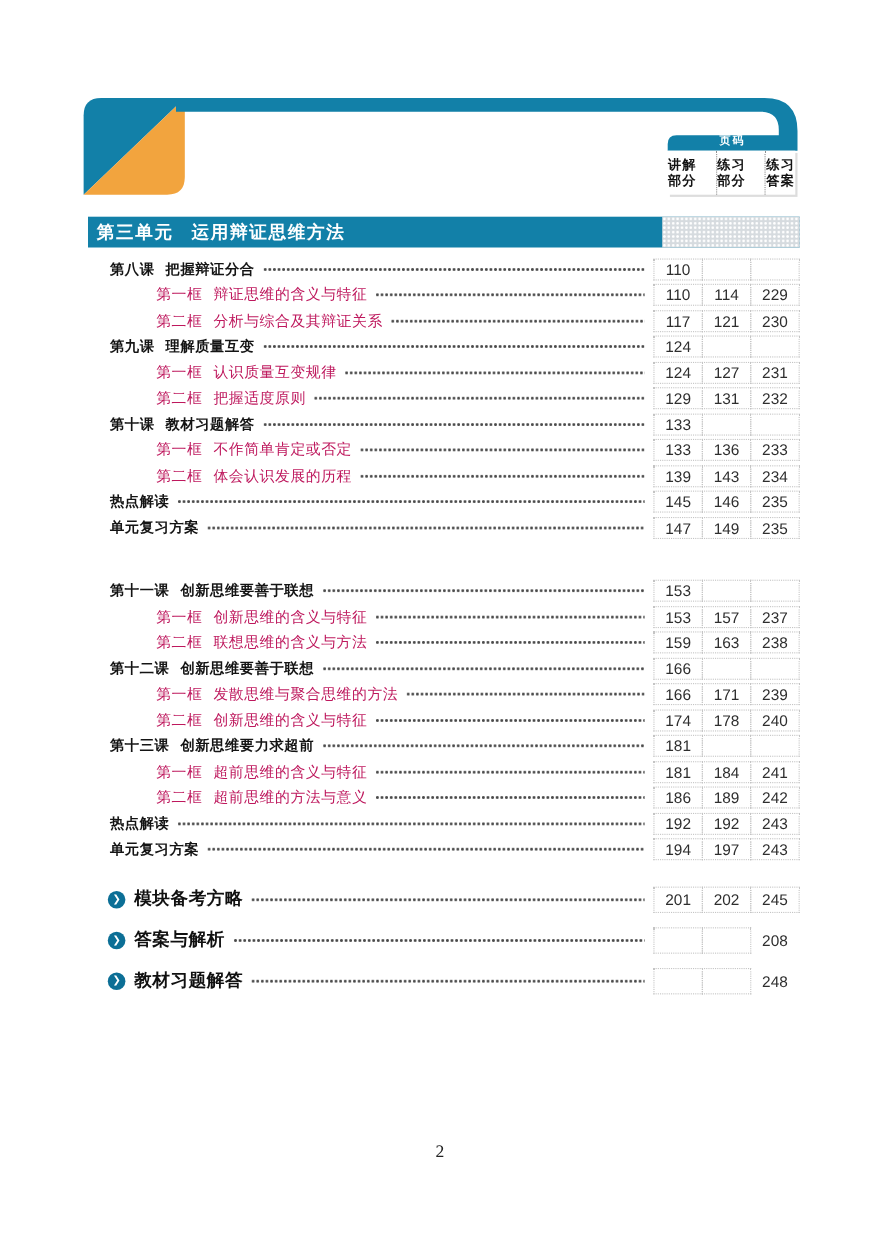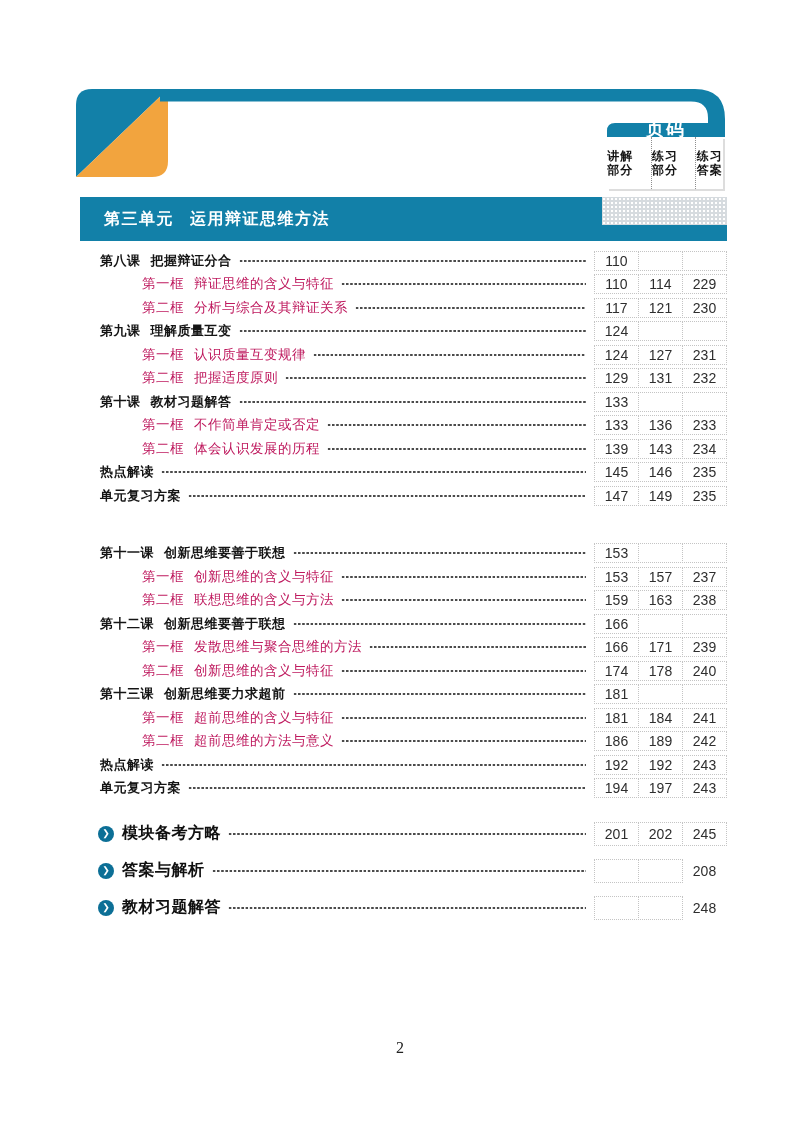--- a/index.html
+++ b/index.html
@@ -4,37 +4,37 @@
 <style>
   html,body{margin:0;padding:0;}
   body{
     width:800px;height:1125px;position:relative;background:#ffffff;
     font-family:"Liberation Sans",sans-serif;overflow:hidden;
   }
   
   .banner-svg{position:absolute;left:0;top:0;}
   .pagecode-title{
     position:absolute;left:607px;top:121px;width:118px;height:16px;
-    color:#fff;font-size:18px;font-weight:bold;text-align:center;line-height:16px;
+    color:#fff;font-size:10px;font-weight:bold;text-align:center;line-height:16px;
     letter-spacing:2px;
   }
   .pc-body{
-    position:absolute;left:607px;top:137px;width:116px;height:52px;background:#fff;
+    position:absolute;left:607px;top:137px;width:116px;height:40px;background:#fff;
     box-shadow:2px 2px 0 #dddddd;display:flex;gap:17px;
   }
   .pc-col{
     flex:1;display:flex;flex-direction:column;align-items:center;justify-content:center;
     font-size:12px;font-weight:bold;line-height:14.5px;color:#121212;letter-spacing:1px;
   }
   .pc-col + .pc-col{border-left:1px dotted #8f8f8f;}
   
   #content{position:absolute;left:80px;top:197px;width:647px;}
   .unit-bar{
-    position:relative;height:44px;background:#1280a8;color:#ffffff;
-    display:flex;align-items:center;padding-left:24px;box-sizing:border-box;
+    position:relative;height:28px;background:#1280a8;color:#ffffff;
+    display:flex;align-items:center;padding-left:8px;box-sizing:border-box;
   }
   .unit-label,.unit-title{font-size:16px;font-weight:bold;letter-spacing:1.5px;}
   .unit-label{margin-right:16px;}
   .unit-hatch{
     position:absolute;right:0;top:0;width:125px;height:28px;
     background-color:#d6dbdf;
     background-image:radial-gradient(circle,#ffffff 1px,transparent 1.3px);
     background-size:4px 4px;
   }
   .unit-rows{margin-top:8px;}

